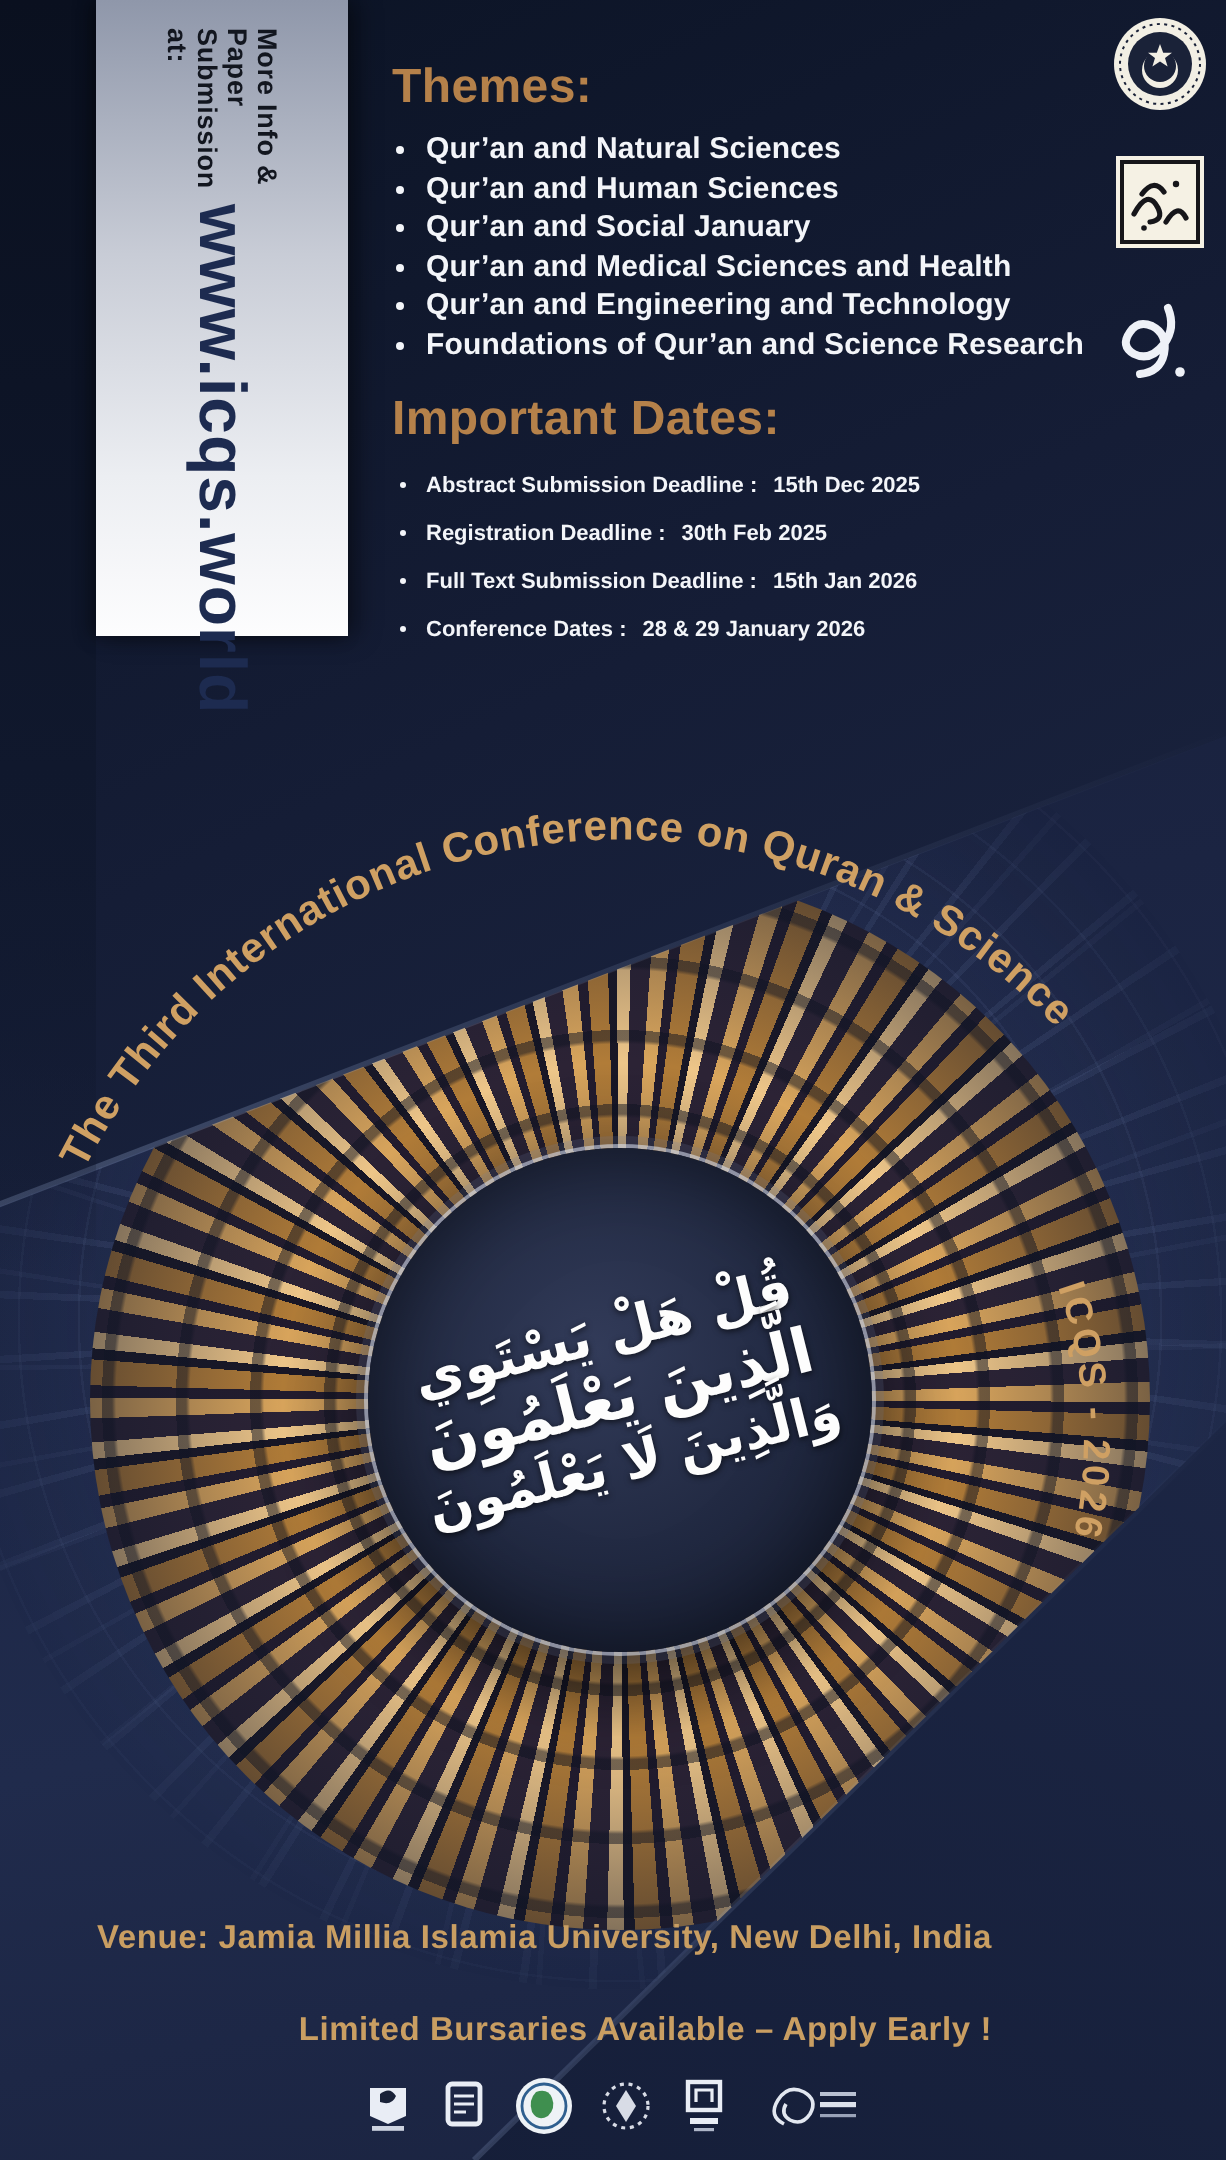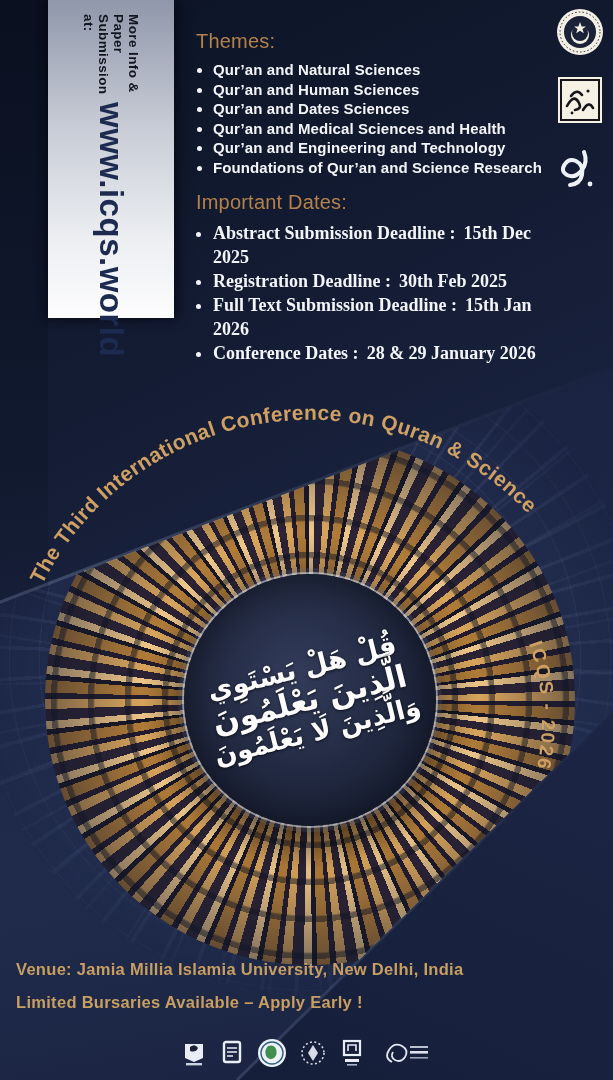--- a/index.html
+++ b/index.html
@@ -65,27 +65,27 @@
     display:flex;justify-content:center;
   }
   .sidebar-inner{
     writing-mode:vertical-rl;display:flex;gap:7px;padding-top:14px;align-items:center;
   }
   .sidebar-info{font-size:13.5px;font-weight:700;color:#12161f;letter-spacing:.4px;}
   .sidebar-url{font-size:33px;font-weight:800;color:#1d2b50;letter-spacing:.5px;}
 
   
   .content{left:196px;top:30px;width:352px;z-index:5;color:#f3f5f9;}
-  .sec-heading{font-size:20px;font-weight:400;color:#b5814a;margin:0 0 7px 0;letter-spacing:.2px;}
+  .sec-heading{font-size:24px;font-weight:700;color:#b5814a;margin:0 0 7px 0;letter-spacing:.2px;}
   .sec-heading.mt1{margin-top:12px;}
   .sec-heading.mt2{margin-top:14px;}
   ul.blist{list-style:disc;margin:0;padding:0 0 0 17px;}
   ul.blist li{font-size:15px;font-weight:700;line-height:19.5px;letter-spacing:.1px;}
   ul.dlist{list-style:disc;margin:0;padding:0 0 0 17px;}
-  ul.dlist li{font-size:18px;font-weight:700;line-height:24px;font-family:Liberation Serif, serif;}
+  ul.dlist li{font-size:11px;font-weight:700;line-height:24px;}
   .dval{margin-left:8px;}
 
   
   .top-logos{right:5px;top:8px;width:56px;z-index:5;display:flex;flex-direction:column;align-items:center;gap:16px;}
 
   
   .arc-svg{left:0;top:0;z-index:5;pointer-events:none;}
   .arc-title-text{fill:#cfa063;font-family:"Liberation Sans",sans-serif;font-size:21px;font-weight:800;letter-spacing:.4px;}
   .arc-code-text{fill:#cfa063;font-family:"Liberation Sans",sans-serif;font-size:19px;font-weight:800;letter-spacing:2px;}
 
@@ -99,23 +99,23 @@
   .calligraphy{
     transform:rotate(-14deg);direction:rtl;text-align:center;color:#fdfdfd;
     font-family:"DejaVu Sans",sans-serif;font-weight:700;
     text-shadow:0 1px 3px rgba(0,0,0,.65);
   }
   .cal-line1{font-size:27px;line-height:1.12;}
   .cal-line2{font-size:31px;line-height:1.12;}
   .cal-line3{font-size:26px;line-height:1.2;}
 
   
-  .venue{left:16px;top:960px;width:492px;z-index:6;text-align:left;color:#c99e62;}
+  .venue{left:4px;top:960px;width:492px;z-index:6;text-align:right;color:#c99e62;}
   .venue-line1{font-size:16.5px;font-weight:800;letter-spacing:.3px;}
-  .venue-line2{font-size:16.5px;font-weight:800;letter-spacing:.3px;margin-top:14px;}
+  .venue-line2{font-size:16.5px;font-weight:800;letter-spacing:.3px;margin-top:27px;}
 
   
   .footer-logos{left:0;top:1036px;width:613px;z-index:6;display:flex;justify-content:center;align-items:center;gap:10px;}
   .flogo{display:flex;align-items:center;justify-content:center;}
 </style>
 </head>
 <body>
 
 <div class="poster">
 
@@ -132,21 +132,21 @@
       <span class="sidebar-info">More Info &amp; Paper Submission at:</span>
       <span class="sidebar-url">www.icqs.world</span>
     </div>
   </div>
 
   <div class="layer content">
     <h2 class="sec-heading">Themes:</h2>
     <ul class="blist">
       <li>Qur’an and Natural Sciences</li>
       <li>Qur’an and Human Sciences</li>
-      <li>Qur’an and Dates Sciences</li>
+      <li>Qur’an and Social January</li>
       <li>Qur’an and Medical Sciences and Health</li>
       <li>Qur’an and Engineering and Technology</li>
       <li>Foundations of Qur’an and Science Research</li>
     </ul>
 
 
     <h2 class="sec-heading mt2">Important Dates:</h2>
     <ul class="dlist">
       <li><span>Abstract Submission Deadline :</span><span class="dval">15th  Dec 2025</span></li>
       <li><span>Registration Deadline :</span><span class="dval">30th  Feb 2025</span></li>

